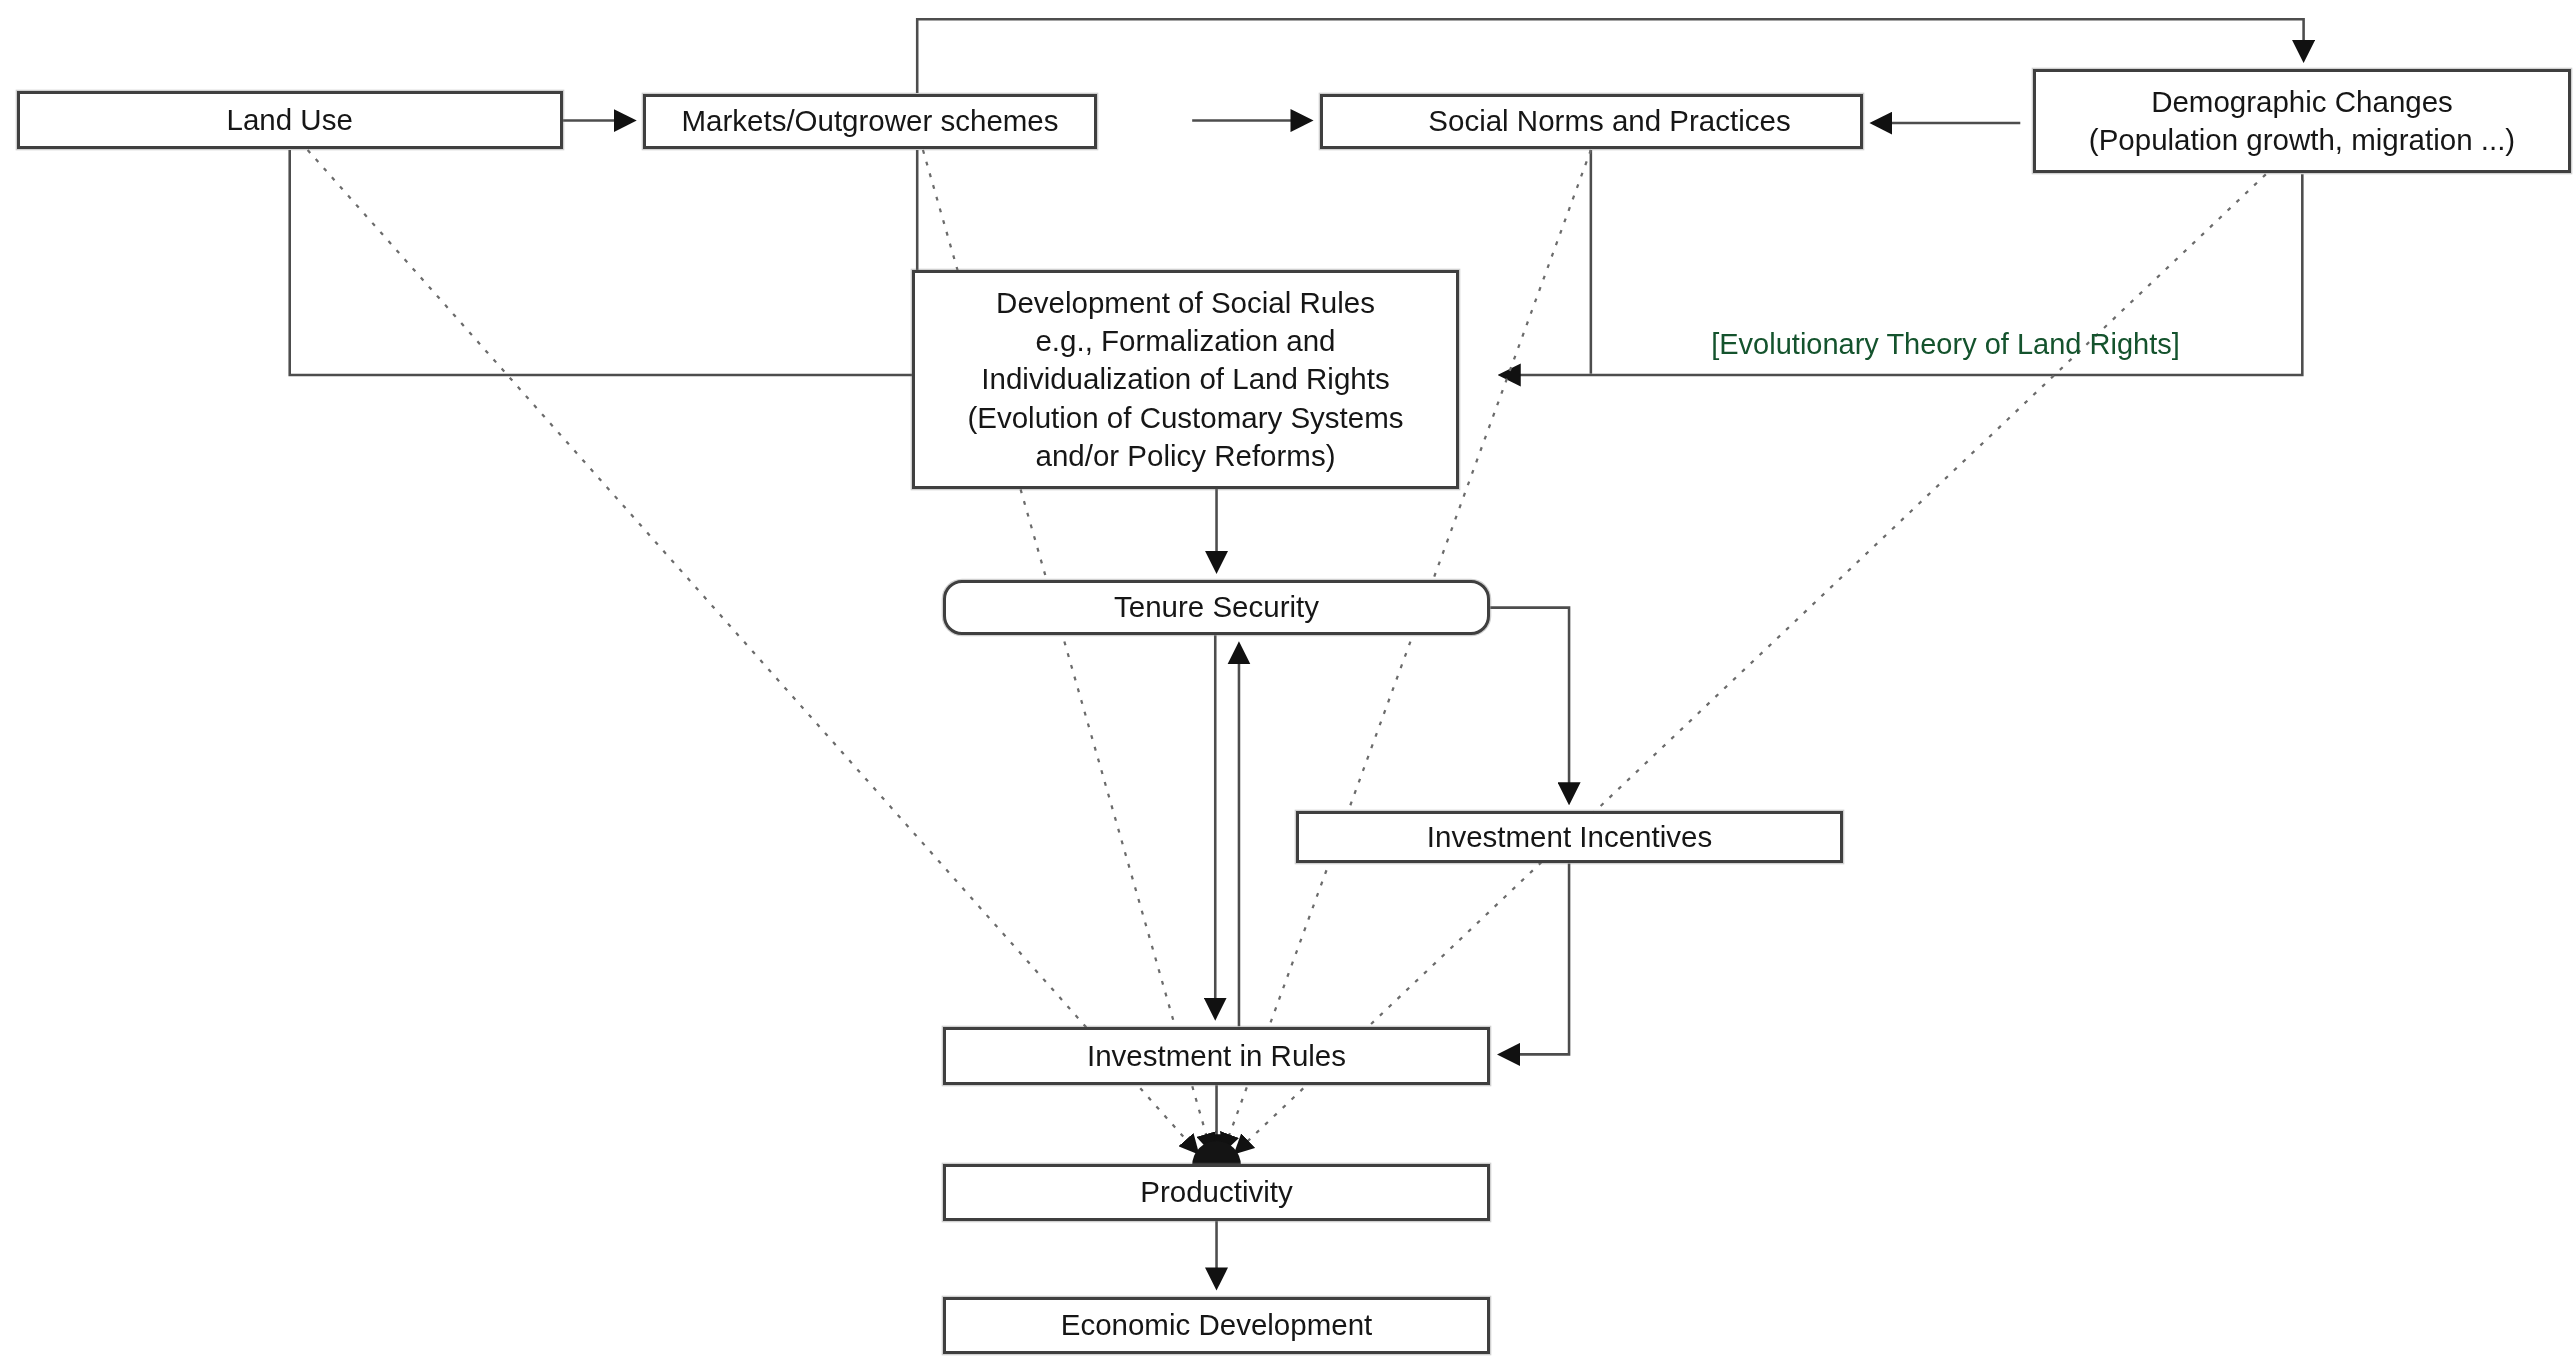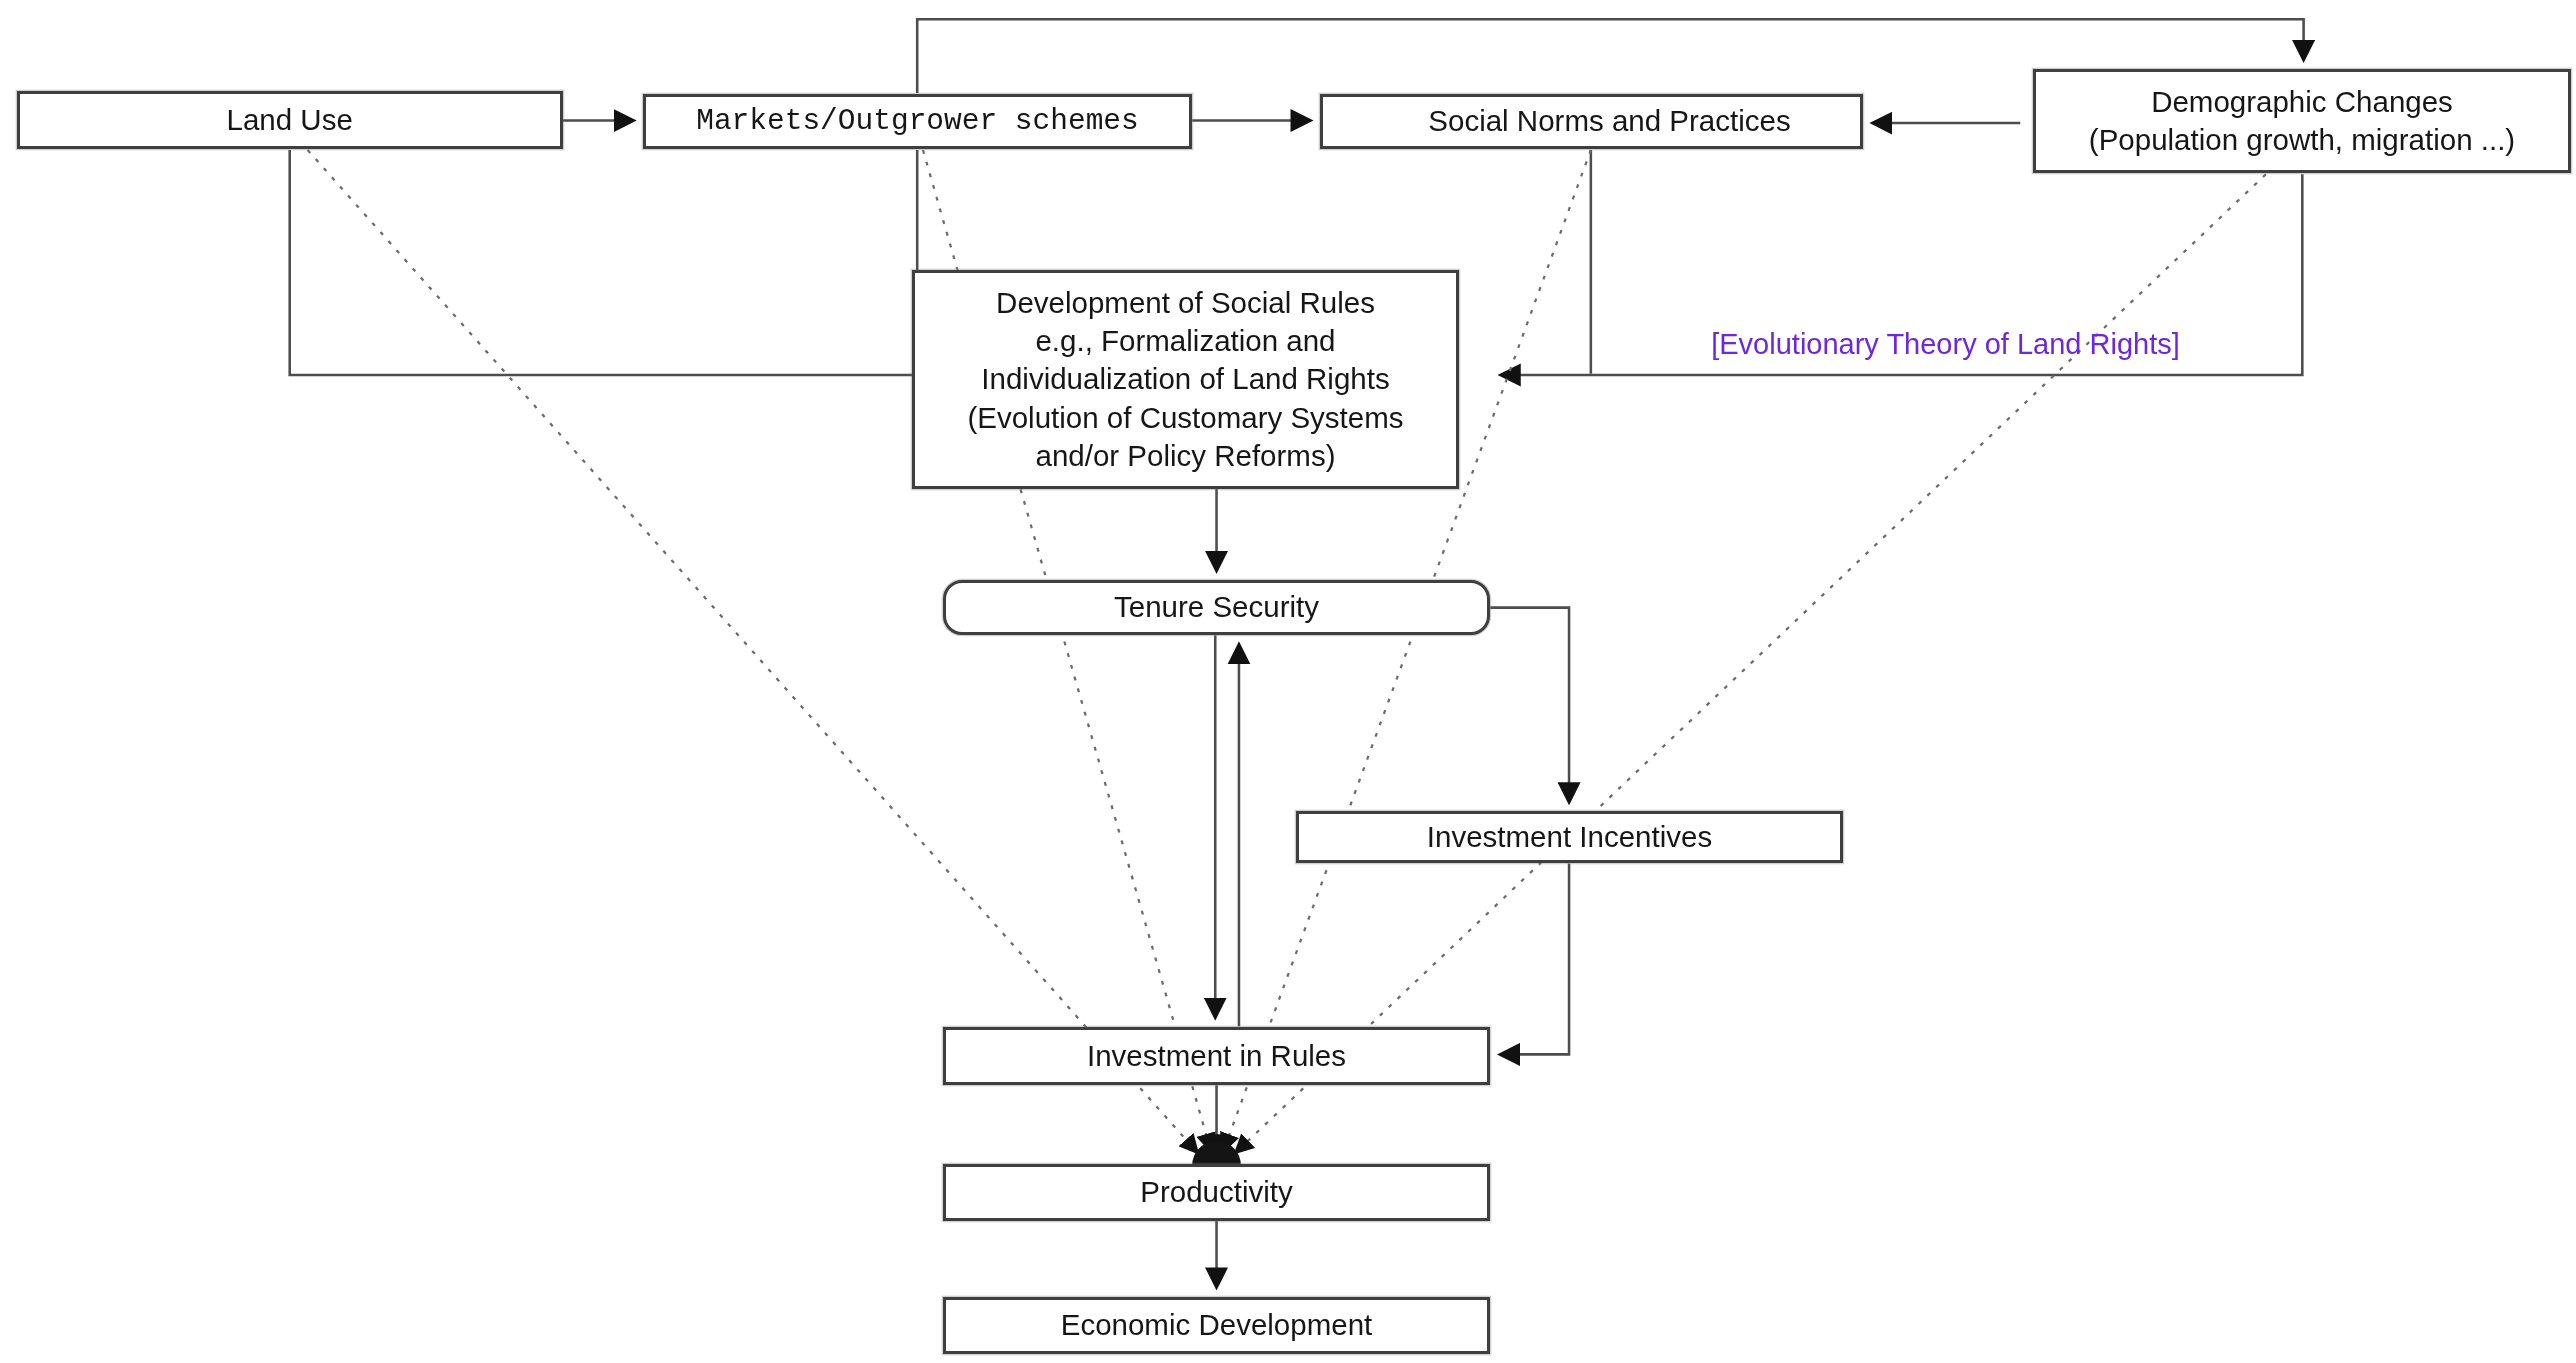--- a/index.html
+++ b/index.html
@@ -31,21 +31,21 @@
     align-items: center;
     justify-content: center;
     text-align: center;
     color: #161616;
     font-size: 29.5px;
     line-height: 1.3;
     white-space: pre-line;
   }
   .annotation {
     position: absolute;
-    color: #6d28d9;
+    color: #14532d;
     font-size: 29px;
     text-align: center;
     white-space: nowrap;
   }
   .edge-solid {
     fill: none;
     stroke: #4d4d4d;
     stroke-width: 4;
   }
   .edge-dashed {
@@ -98,21 +98,21 @@
       <path class="edge-dashed" d="M3535,272 L1928,1798" marker-end="url(#ah)"></path>
     </g>
 
     <path d="M1860,1818 a38,38 0 0 1 76,0 z" fill="#141414"></path>
   </svg>
 
   <div class="node" style="left:16.7px; top:91px; width:546px; height:58px;">
     <span>Land Use</span>
   </div>
 
-  <div class="node" style="left:643px; top:94px; width:549px; height:55px;font-family:Liberation Mono, monospace;">
+  <div class="node" style="left:643px; top:94px; width:454px; height:55px;">
     <span>Markets/Outgrower schemes</span>
   </div>
 
   <div class="node" style="left:1320px; top:94px; width:543px; height:55px;padding-left:36px;">
     <span>Social Norms and Practices</span>
   </div>
 
   <div class="node" style="left:2033px; top:69px; width:538px; height:104px;">
     <span>Demographic Changes
 (Population growth, migration ...)</span>

